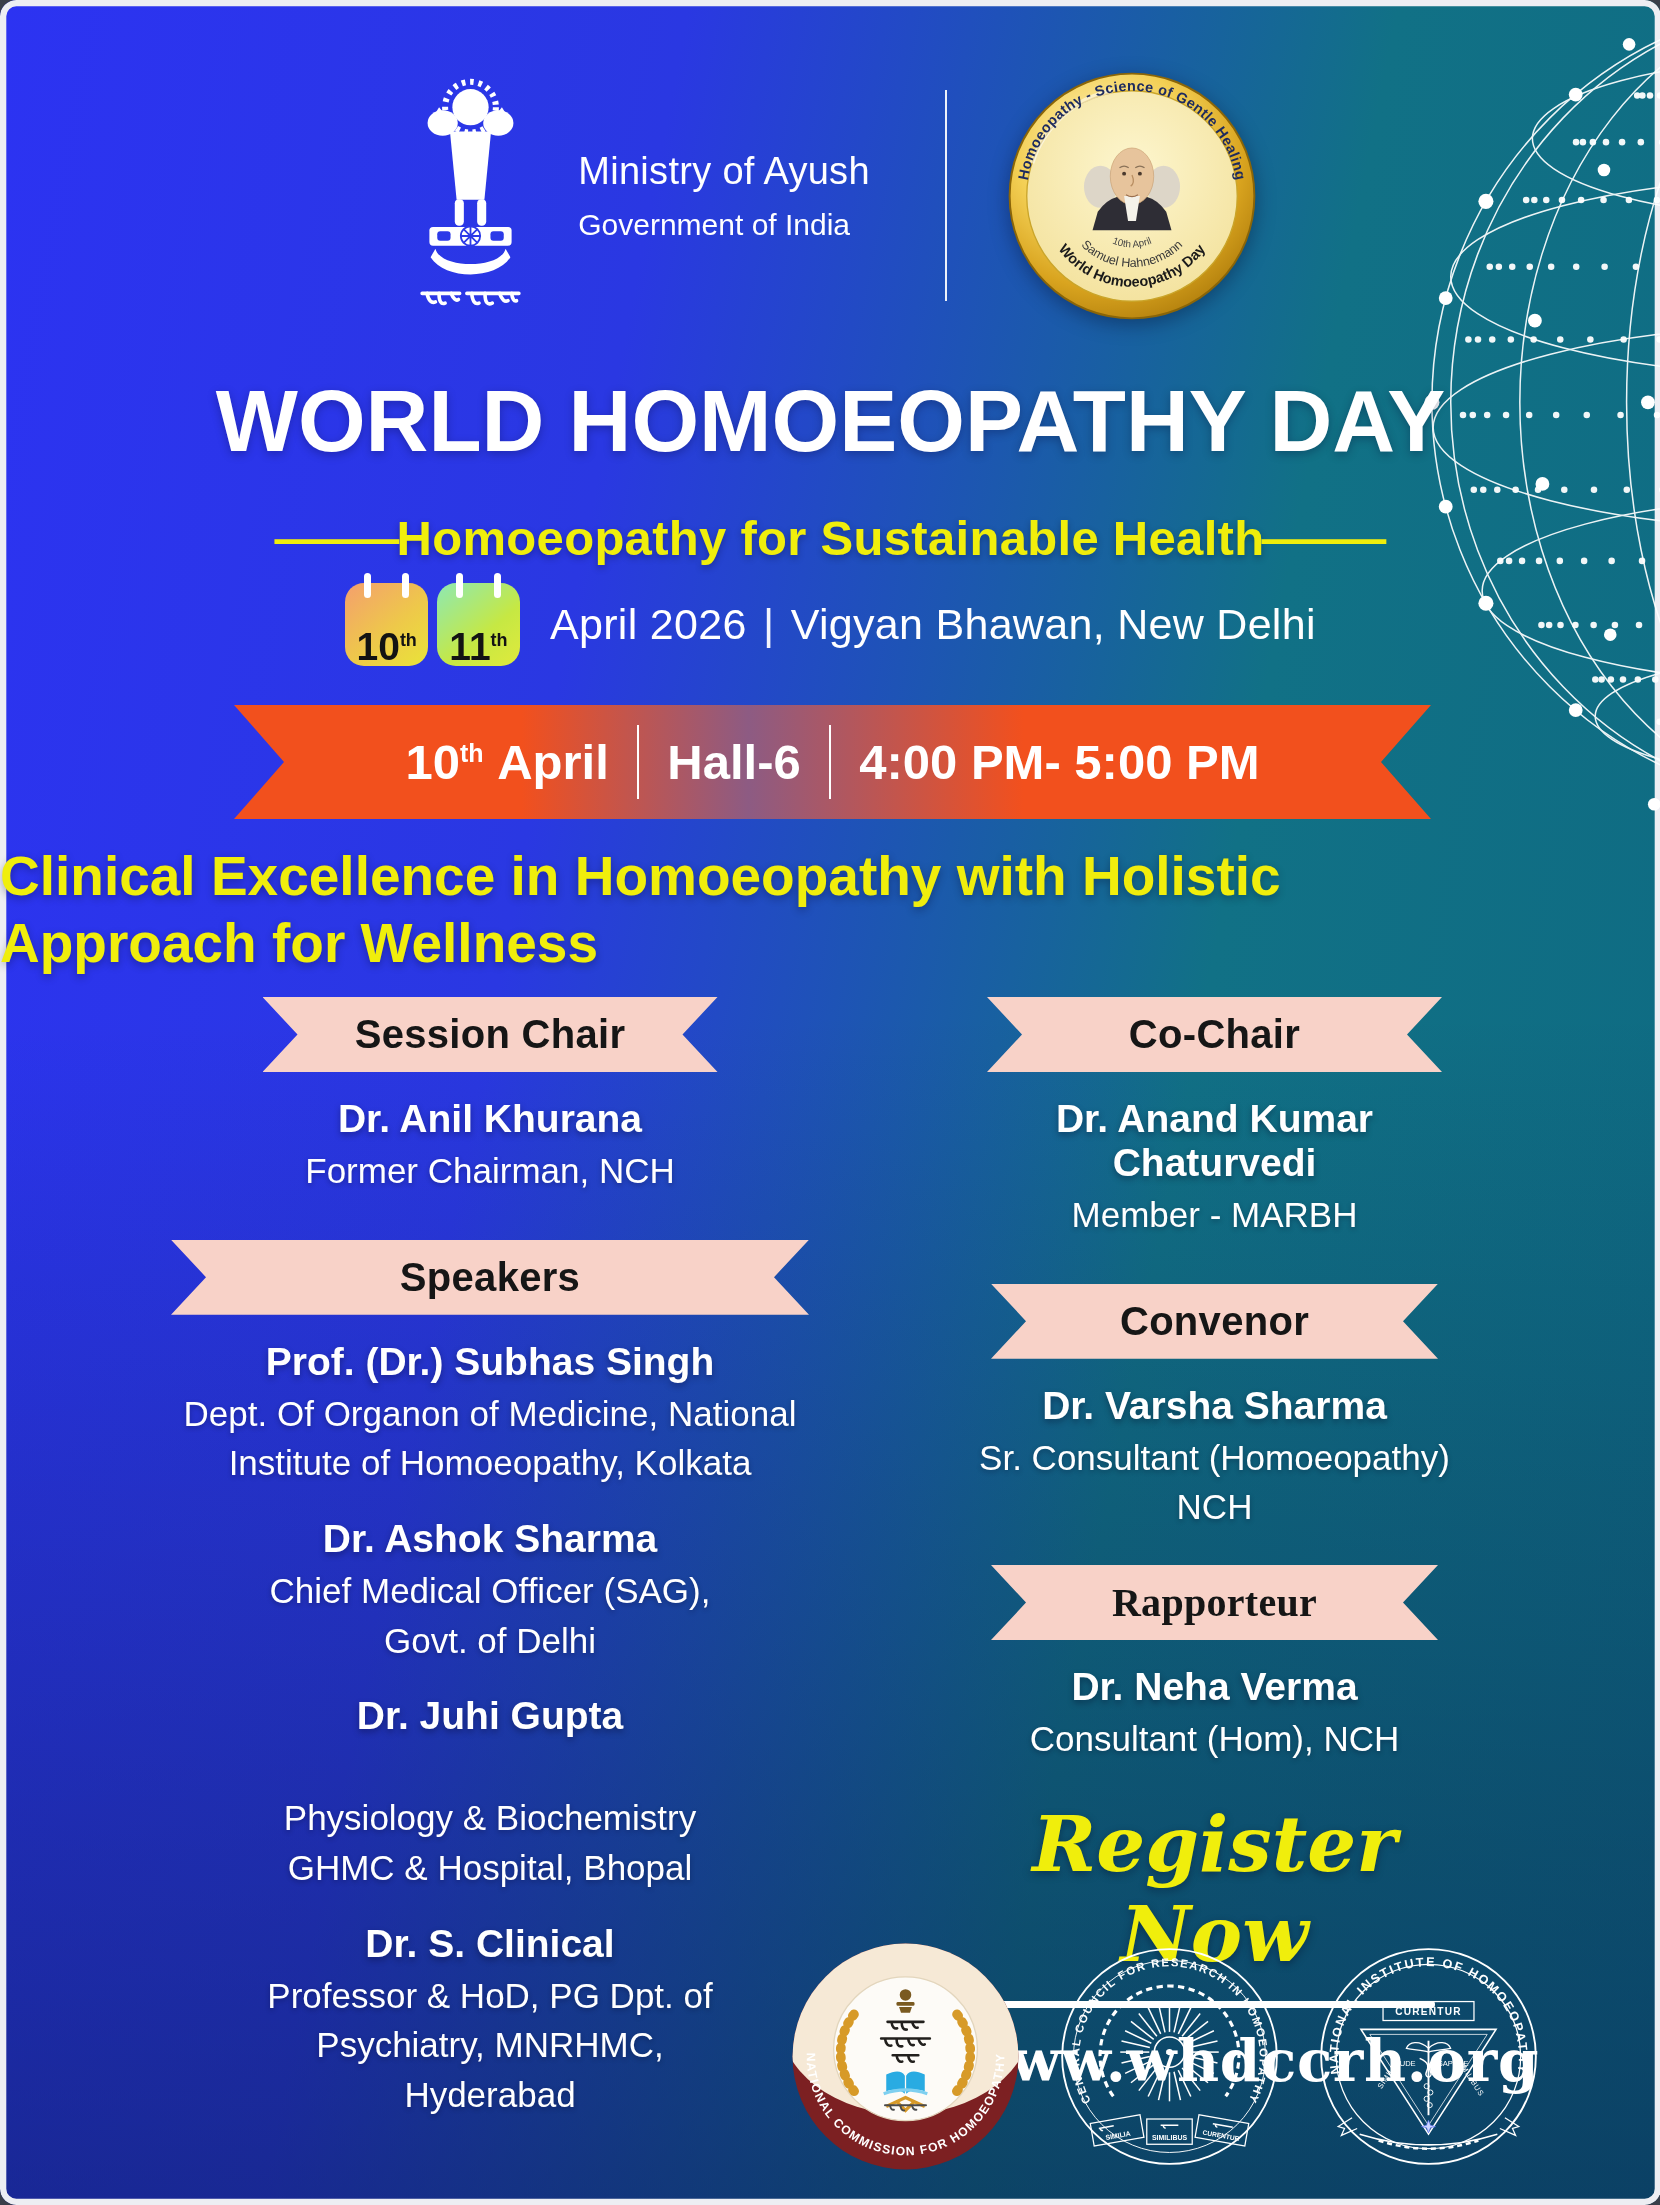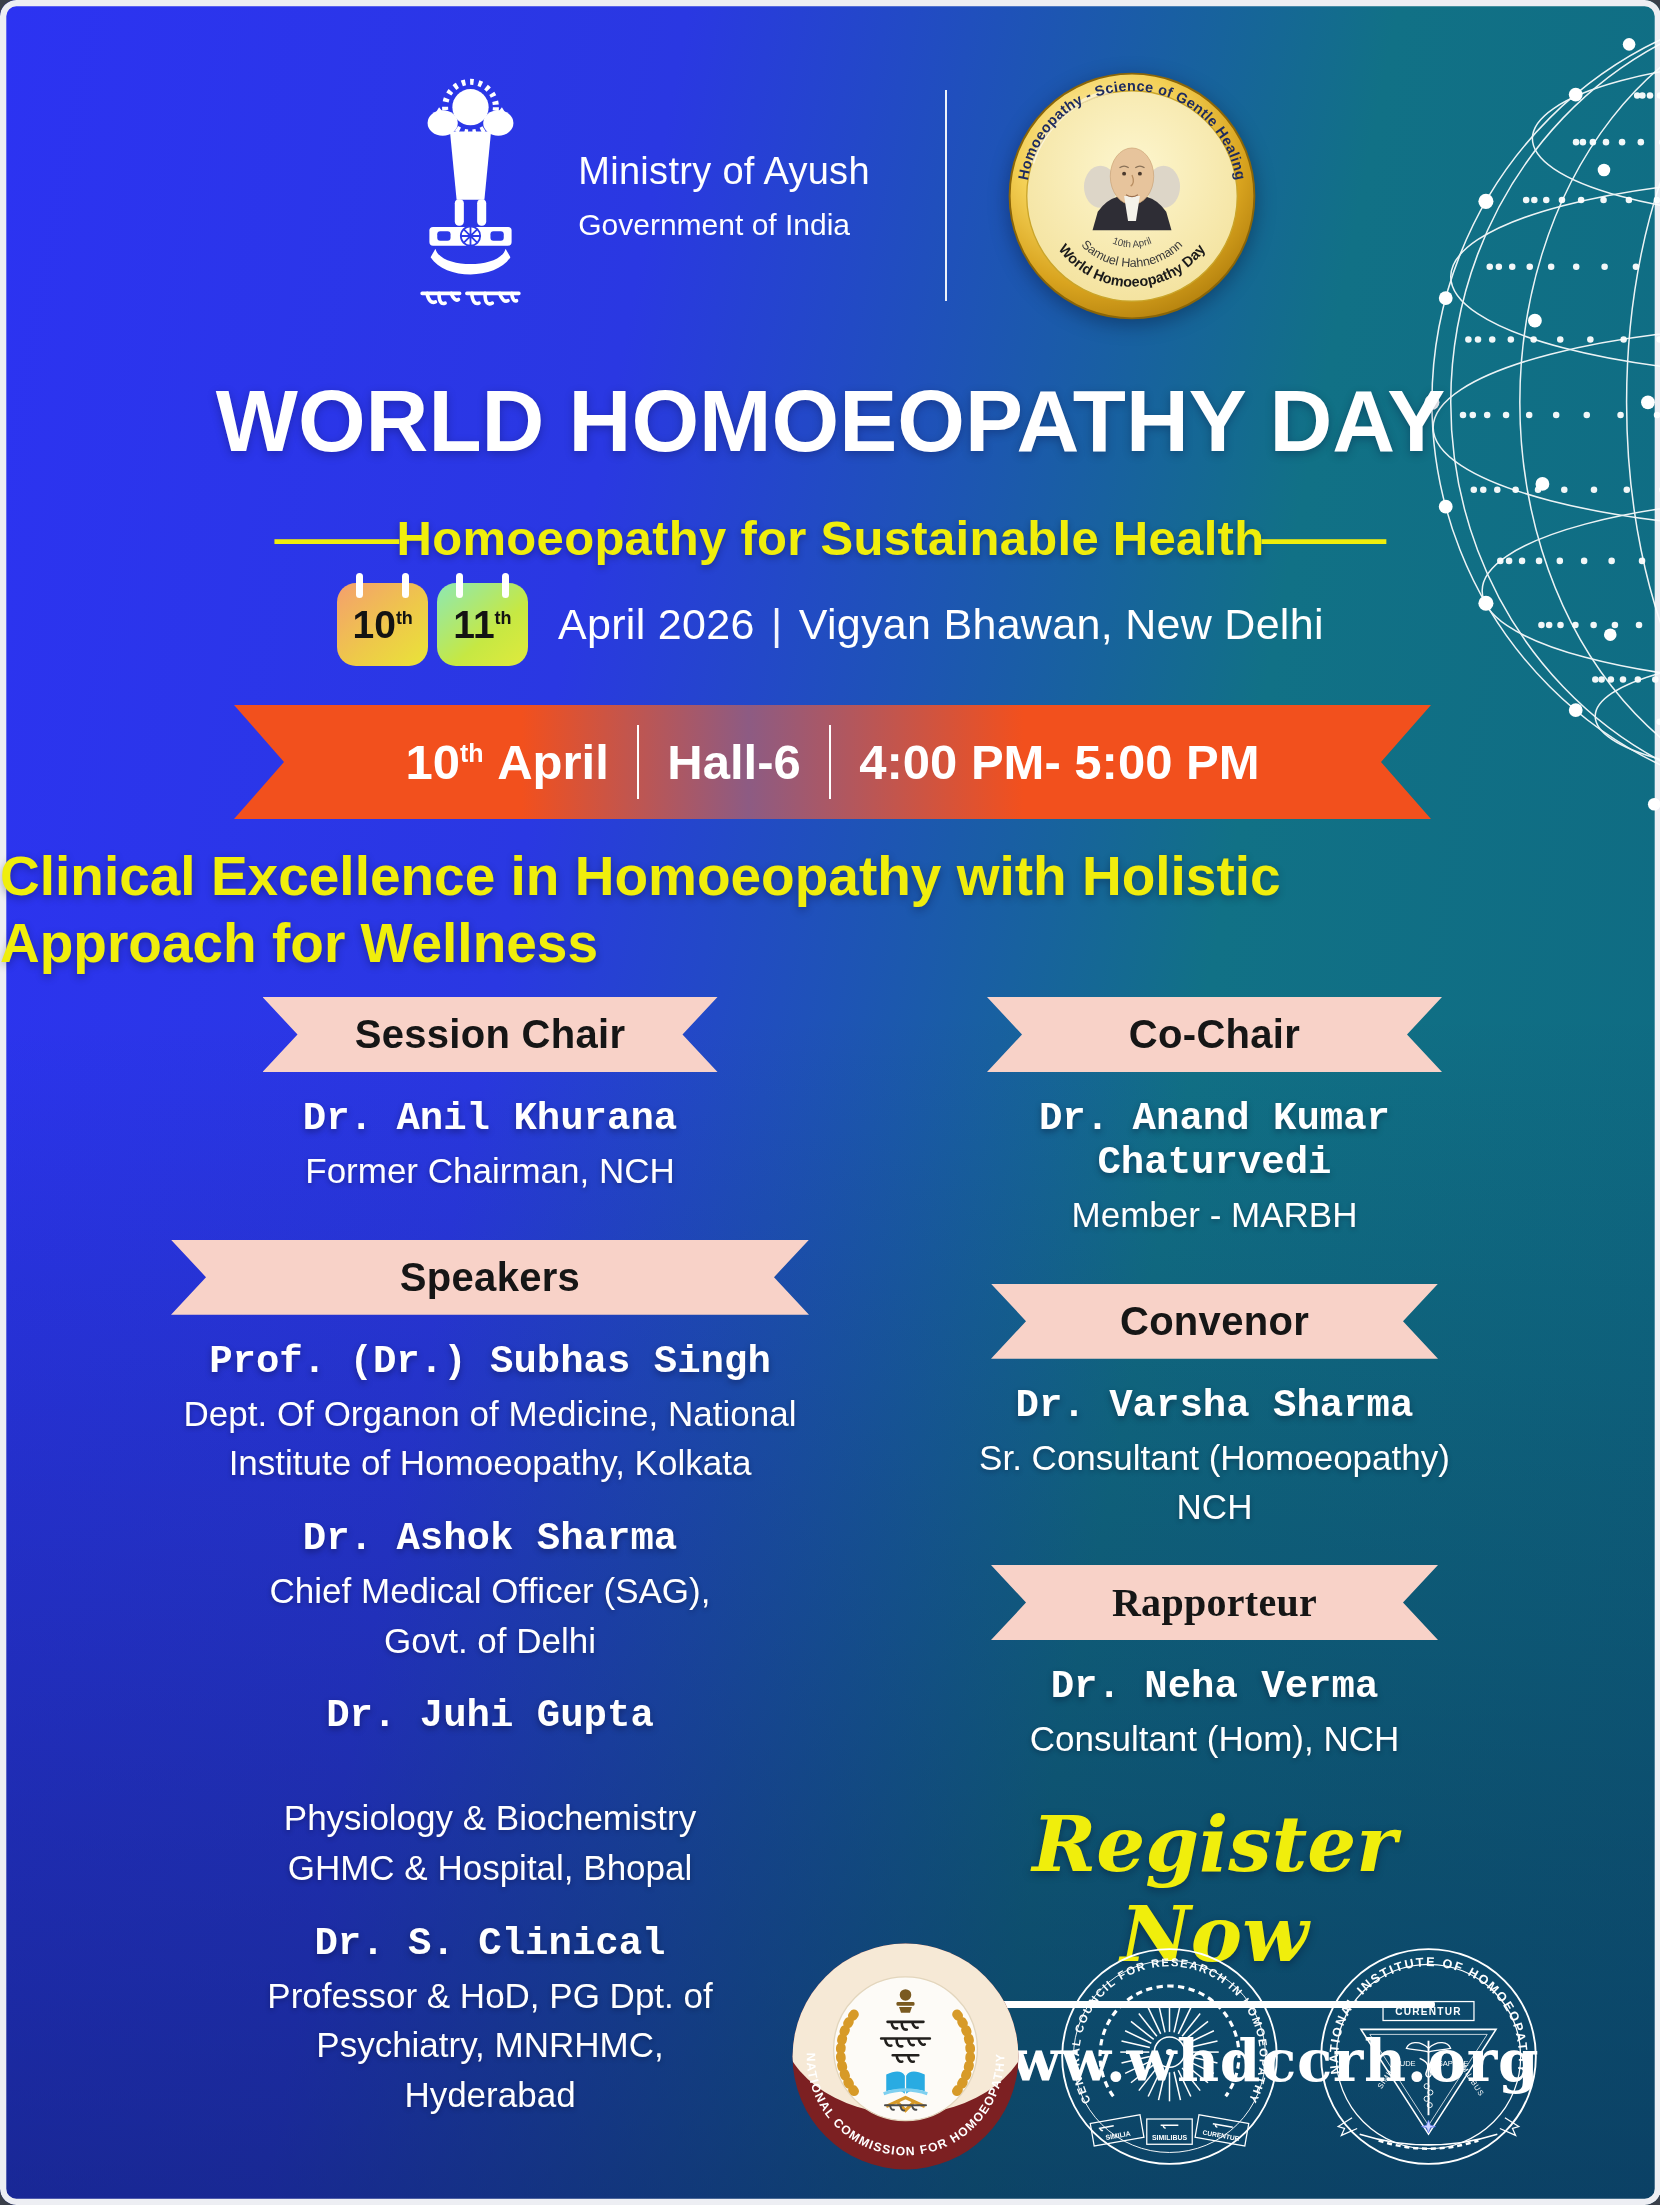--- a/index.html
+++ b/index.html
@@ -25,21 +25,21 @@
   .ministry .l2{font-size:30px;font-weight:400;margin-top:15px;}
   .head-divider{width:1.9px;height:211px;background:rgba(255,255,255,.92);margin:0 60px 0 75px;}
   .hb-svg{width:250px;height:250px;flex:0 0 auto;filter:drop-shadow(0 5px 10px rgba(0,0,30,.35));}
   
   .title-row{position:absolute;top:371px;left:0;right:0;text-align:center;}
   .title-row h1{margin:0;font-size:87px;font-weight:700;letter-spacing:0;color:#fff;text-shadow:0 3.1px 10px rgba(0,0,40,.28);}
   .subtitle-row{position:absolute;top:510px;left:0;right:0;display:flex;justify-content:center;align-items:center;color:var(--accent-yellow,#f0ee0c);}
   .subtitle-row .dash{display:inline-block;transform:scaleX(2.6);font-size:48px;font-weight:700;margin:0 36px;}
   .subtitle-row .stext{font-size:49px;font-weight:700;letter-spacing:0.3px;text-shadow:0 2.5px 7.5px rgba(0,0,30,.3);}
   .date-row{position:absolute;top:583px;left:0;right:0;display:flex;justify-content:center;align-items:center;color:#fff;}
-  .chip{position:relative;width:91px;height:83px;border-radius:19px;display:flex;align-items:center;justify-content:center;color:#131313;font-weight:700;}
+  .chip{position:relative;width:83px;height:83px;border-radius:19px;display:flex;align-items:flex-end;justify-content:center;color:#131313;font-weight:700;}
   .chip.c1{background:linear-gradient(140deg,#f49f6e 0%,#eec84a 55%,#e9e438 100%);margin-right:8.8px;}
   .chip.c2{background:linear-gradient(140deg,#8de8b4 0%,#c6e843 60%,#e0ea3c 100%);}
   .chip .pin{position:absolute;top:-10px;width:7px;height:25px;border-radius:4.4px;background:#fff;}
   .chip .pin.p1{left:19px;} .chip .pin.p2{right:19px;}
   .chip .num{font-size:39px;line-height:1;}
   .chip sup{font-size:18px;font-weight:700;}
   .date-text{font-size:43px;font-weight:500;margin-left:30px;letter-spacing:0.3px;}
   .date-text .bar{font-weight:400;margin:0 16.3px;opacity:.95;}
   
   .ribbon{position:absolute;top:705px;left:234px;width:1197px;height:114px;
@@ -60,21 +60,21 @@
   .col-right{top:997px;left:960px;width:509px;}
   .role-badge{background:var(--badge-pink,#f8d2c8);height:75px;margin:0 auto;
     clip-path:polygon(0 0,100% 0,calc(100% - 35px) 50%,100% 100%,0 100%,35px 50%);
     display:flex;align-items:center;justify-content:center;
     font-size:40px;font-weight:700;color:var(--badge-text,#161616);letter-spacing:0.3px;text-align:center;}
   .w-session{width:455px;} .w-cochair{width:455px;} .w-speakers{width:638px;} .w-conv{width:447px;}
   .role-badge.row2{margin-top:44px;}
   .role-badge.rap{margin-top:33px;font-family:Liberation Serif, serif;}
   .person{margin-top:25px;}
   .person + .person{margin-top:29px;}
-  .person .name{margin:0 0 5px 0;font-size:39px;font-weight:700;text-shadow:0 2.5px 6.3px rgba(0,0,30,.35);font-family:Liberation Mono, monospace;}
+  .person .name{margin:0 0 5px 0;font-size:39px;font-weight:700;text-shadow:0 2.5px 6.3px rgba(0,0,30,.35);}
   .person .sub{margin:0;font-size:35px;font-weight:400;line-height:1.42;text-shadow:0 1.9px 5.7px rgba(0,0,30,.3);}
   
   .register{margin-top:35px;}
   .register .cta{font-family:"DejaVu Serif",serif;font-style:italic;font-weight:700;font-size:77px;
     color:var(--accent-yellow,#f0ee0c);text-shadow:0 3.1px 8.8px rgba(0,0,30,.35);}
   .register .rule{width:440px;height:6.3px;border-radius:3.1px;background:#fff;margin:22.6px auto 0 auto;}
   .register .url{font-family:"DejaVu Serif",serif;font-weight:700;font-size:58px;color:#fff;margin-top:19px;letter-spacing:0.6px;}
   
   .logos-row{position:absolute;top:1941px;left:790px;display:flex;align-items:center;}
   .logos-row svg{flex:0 0 auto;}

